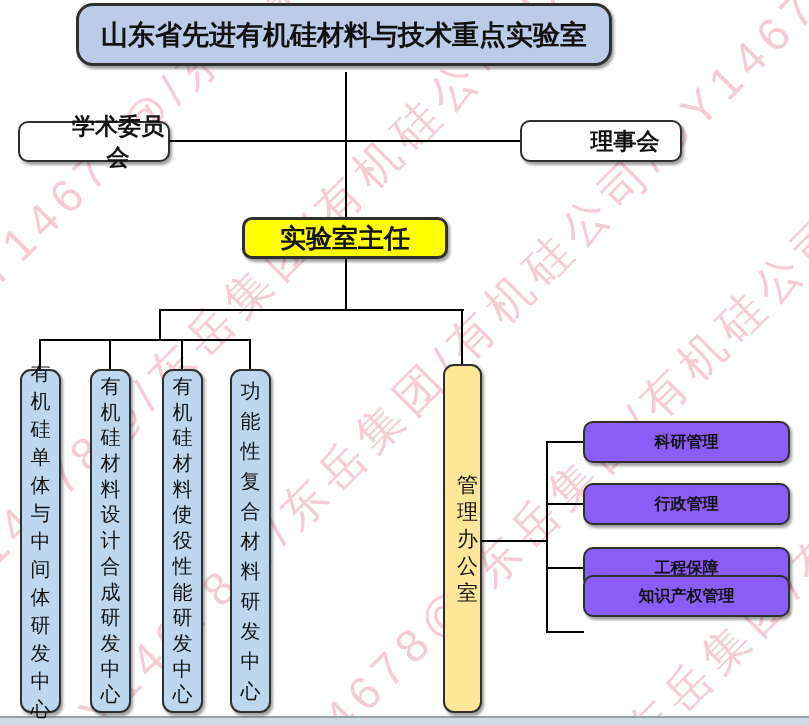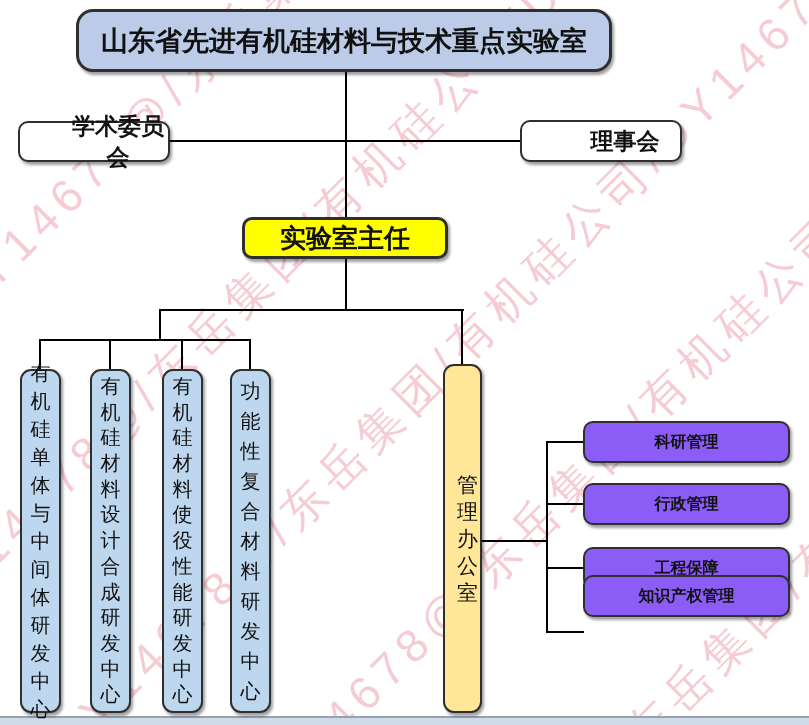--- a/index.html
+++ b/index.html
@@ -15,21 +15,21 @@
   }
   
   .ln{position:absolute;background:#000;z-index:2;}
   
   .box{
     position:absolute;z-index:3;display:flex;align-items:center;justify-content:center;
     border:2.5px solid #2f2f2f;border-radius:10px;box-sizing:border-box;
     box-shadow:2px 2.5px 3px rgba(0,0,0,0.38);text-align:center;
   }
   .root{
-    left:76px;top:9px;width:536px;height:63px;background:#bccbe8;
+    left:76px;top:3px;width:536px;height:63px;background:#bccbe8;
     border-width:3px;border-radius:17px;font-size:27px;font-weight:700;
   }
   .committee{background:#ffffff;font-size:23px;font-weight:700;padding-left:48px;}
   .committee.academic{left:18px;top:121px;width:152px;height:41px;}
   .committee.council{left:520px;top:120px;width:162px;height:42px;}
   .director{
     left:242px;top:217px;width:206px;height:42px;background:#ffff00;
     border-width:3px;font-size:26px;font-weight:700;text-align:right;
   }
   .center-col{background:#bdd7ee;border-radius:11px;top:369px;width:41px;height:344px;font-size:20px;font-weight:400;}

